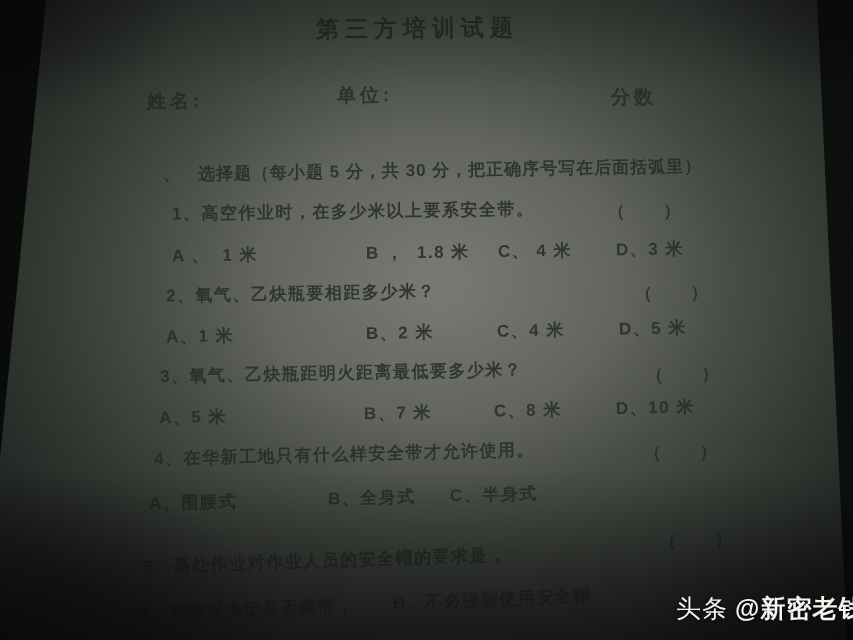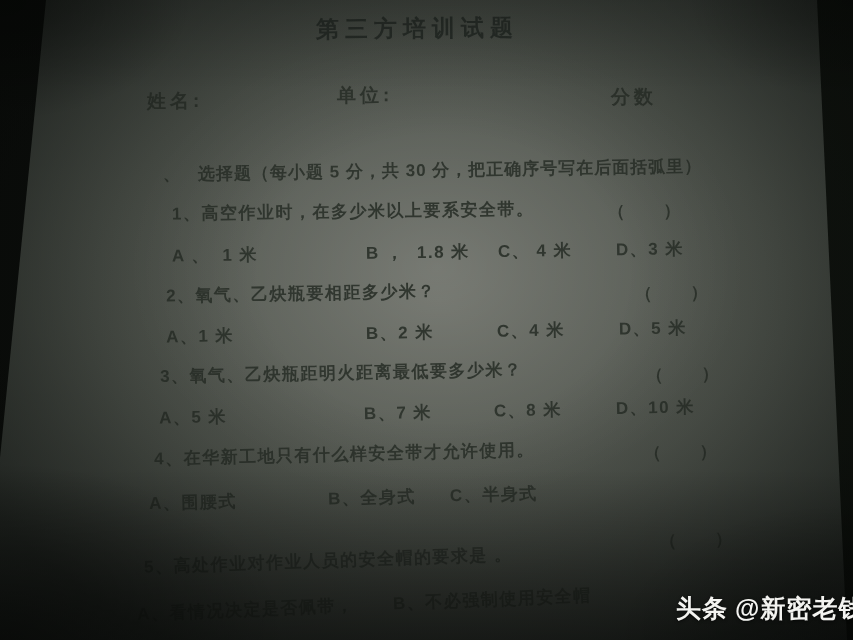--- a/index.html
+++ b/index.html
@@ -50,21 +50,21 @@
       radial-gradient(ellipse 300px 180px at 100% 0%, rgba(0,0,0,0.3), rgba(0,0,0,0) 55%),
       linear-gradient(to top, rgba(0,0,0,0.5) 0, rgba(0,0,0,0) 170px),
       linear-gradient(to bottom, rgba(0,0,0,0.14) 0, rgba(0,0,0,0) 90px);
   }
   
   .watermark{
     position:absolute;left:676px;top:592px;display:flex;gap:7px;align-items:baseline;
     color:#f3f3f0;font-weight:800;font-size:25px;letter-spacing:1px;
     text-shadow:0 1px 3px rgba(0,0,0,0.7);white-space:pre;
   }
-  .watermark .brand{font-weight:700;text-align:center;}
+  .watermark .brand{font-weight:400;text-align:center;}
 </style>
 </head>
 <body>
 
 <div class="photo">
 
   <div class="paper">
     <div class="ink">
 
       <div class="row title-row">

